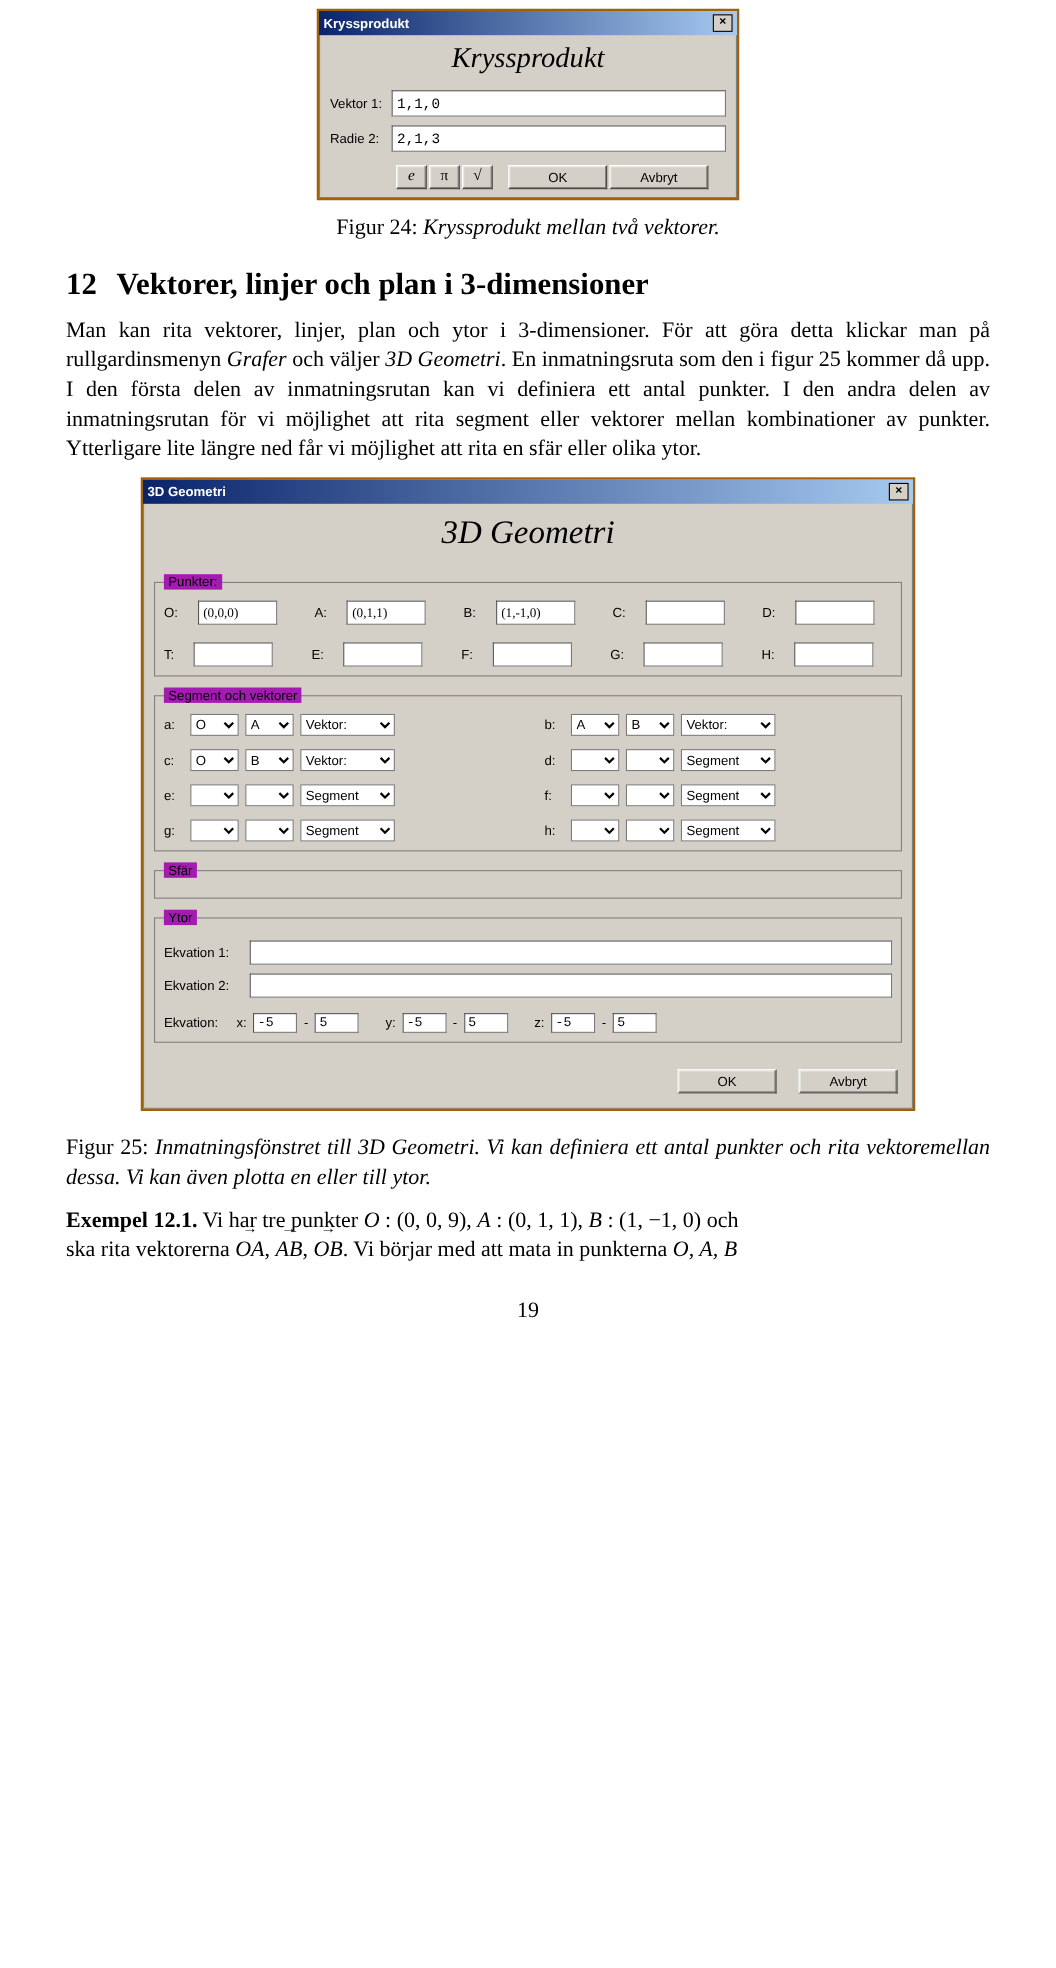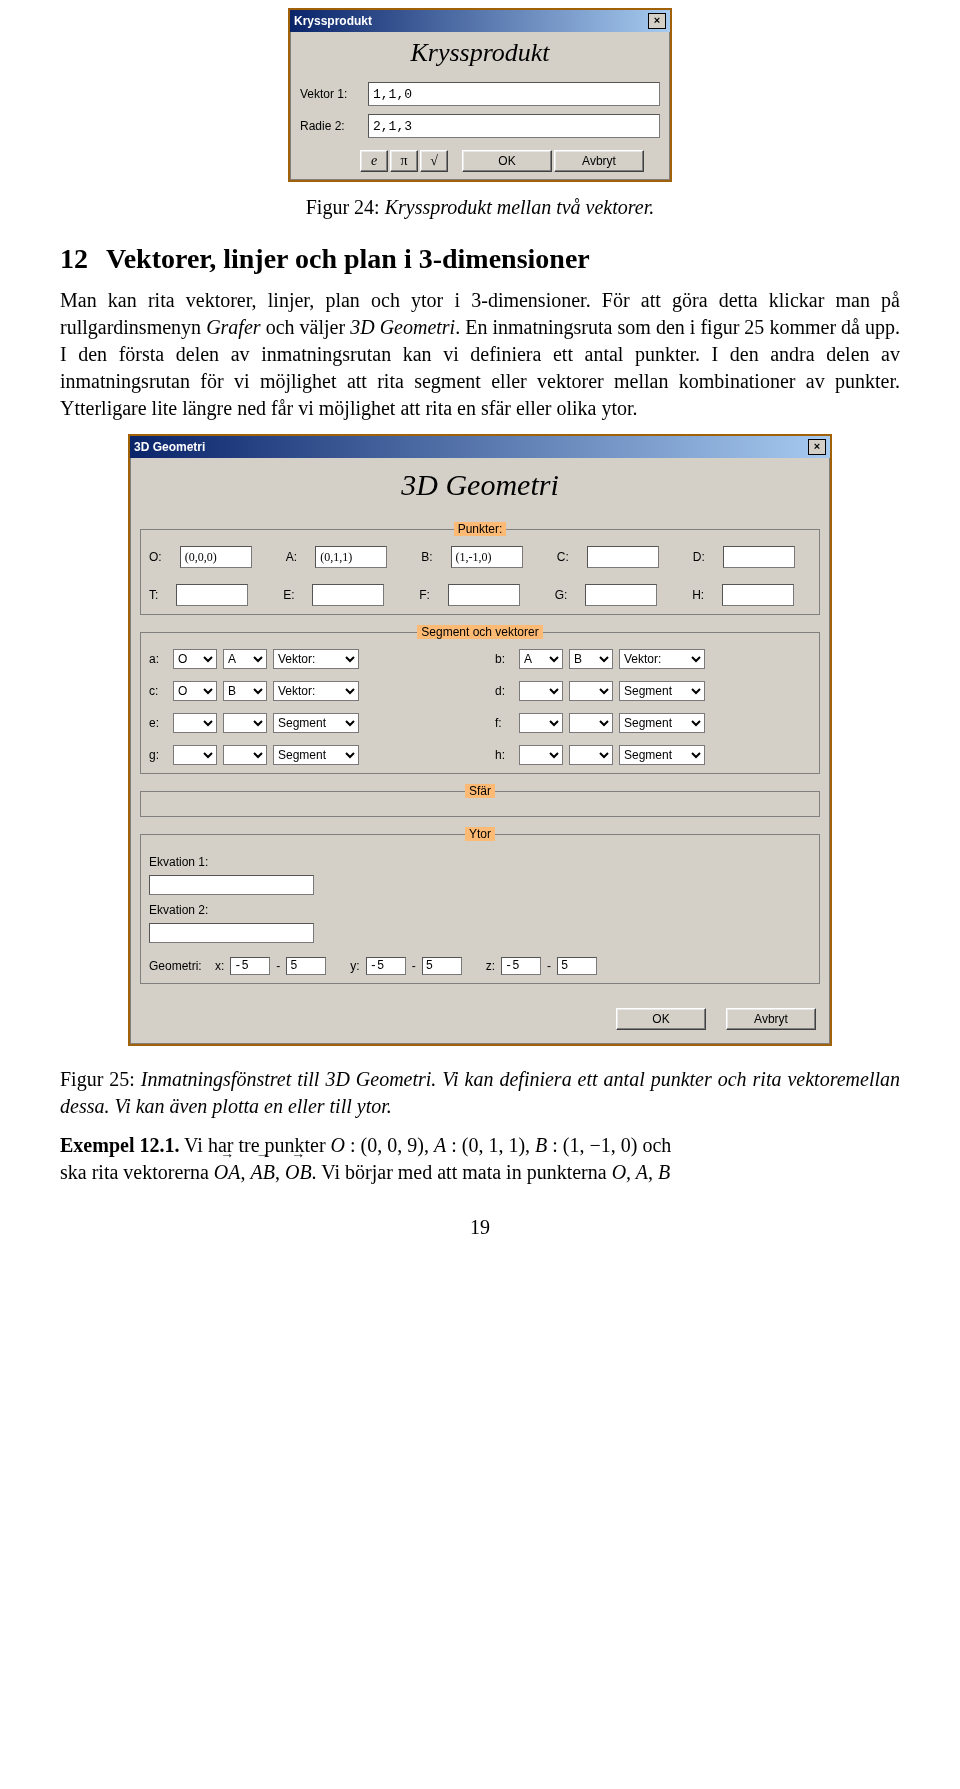--- a/index.html
+++ b/index.html
@@ -43,21 +43,21 @@
     font-weight: bold;
   }
   .dlg-title {
     font-family: "Times New Roman", serif;
     font-style: italic;
     font-size: 26px;
     text-align: center;
     padding: 6px 0 10px 0;
   }
   .dlg-title.big { font-size: 30px; padding: 10px 0 14px; }
-  .row { display: flex; align-items: center; padding: 4px 10px; gap: 12px; }
+  .row { display: flex; align-items: center; padding: 4px 10px; gap: 0; }
   .lbl { font-size: 12px; }
   input.txt {
     background: #fff;
     border: 1px solid #7a7a7a;
     border-top-color:#555; border-left-color:#555;
     font-family: "Courier New", monospace;
     font-size: 13px;
     padding: 2px 4px;
     height: 18px;
   }
@@ -74,21 +74,21 @@
     padding: 0 6px;
     font-family: Tahoma, Arial, sans-serif;
   }
   .btn.wide { min-width:90px; }
   .btn.sym { font-family: "Times New Roman", serif; font-style: italic; font-size:14px; }
   fieldset.grp {
     border:1px solid #808080;
     margin:6px 10px 10px 10px;
     padding:10px 8px 8px 8px;
   }
-  fieldset.grp legend { font-size:12px; padding:0 4px; background:#fdba74;text-align:center; }
+  fieldset.grp legend { font-size:12px; padding:0 4px; background:#a21caf; }
   .grid { display:grid; gap:10px 18px; align-items:center; }
   .ptgrid { grid-template-columns: repeat(5, auto 1fr); }
   .ptgrid input { width:62px; height:16px; font-family: Liberation Serif, serif; font-size:12px; }
   select.dd {
     background:#fff;
     border:1px solid #7a7a7a;
     font-size:12px;
     height:20px;
     font-family: Tahoma, Arial, sans-serif;
   }
@@ -118,21 +118,21 @@
   .it { font-style: italic; }
   .vec { position:relative; display:inline-block; }
   .vec::before {
     content:"→";
     position:absolute;
     top:-14px; left:50%;
     transform:translateX(-50%);
     font-size:14px;
   }
   .pnum { text-align:center; font-size:20px; margin-top:30px; }
-  .ytor-row { display:flex; align-items:flex-start; gap:6px; padding:4px 0;flex-direction:column; }
+  .ytor-row { display:flex; align-items:center; gap:6px; padding:4px 0; }
   .ytor-row input.long { flex:1; height:16px; font-family:Tahoma,Arial,sans-serif; font-size:12px; }
   .varrow { display:flex; align-items:center; gap:6px; flex-wrap:nowrap; }
   .varrow input { width:32px; height:16px; font-size:12px; text-align:left; padding:0 3px; }
   .btnbar.right { justify-content:flex-end; padding:14px 14px; gap:20px; }
 </style>
 </head>
 <body>
 
 <div class="win" style="width:380px; margin-top:8px;">
   <div class="titlebar">
@@ -269,21 +269,21 @@
     <div class="ytor-row">
       <span class="lbl" style="width:72px">Ekvation 1:</span>
       <input class="txt long" value="" style="">
     </div>
     <div class="ytor-row">
       <span class="lbl" style="width:72px">Ekvation 2:</span>
       <input class="txt long" value="" style="">
     </div>
     <div style="height:10px"></div>
     <div class="varrow">
-      <span class="lbl" style="width:60px">Geometri:</span>
+      <span class="lbl" style="width:60px">Ekvation:</span>
       <span class="lbl">x:</span>
       <input class="txt" value="-5" style="">
       <span class="lbl">-</span>
       <input class="txt" value="5" style="">
       <span style="width:12px"></span>
       <span class="lbl">y:</span>
       <input class="txt" value="-5" style="">
       <span class="lbl">-</span>
       <input class="txt" value="5" style="">
       <span style="width:12px"></span>

